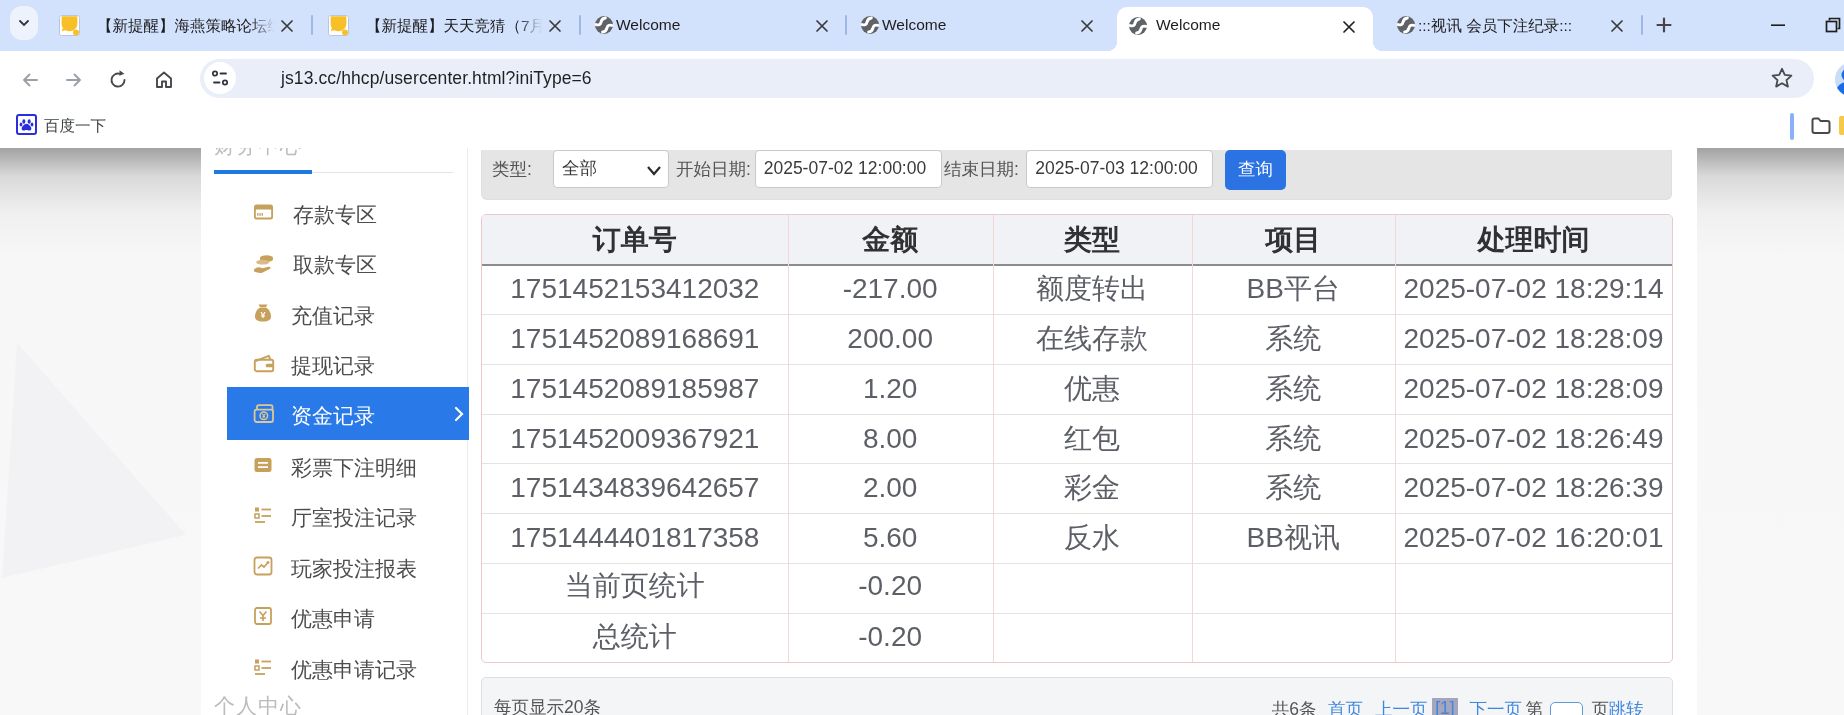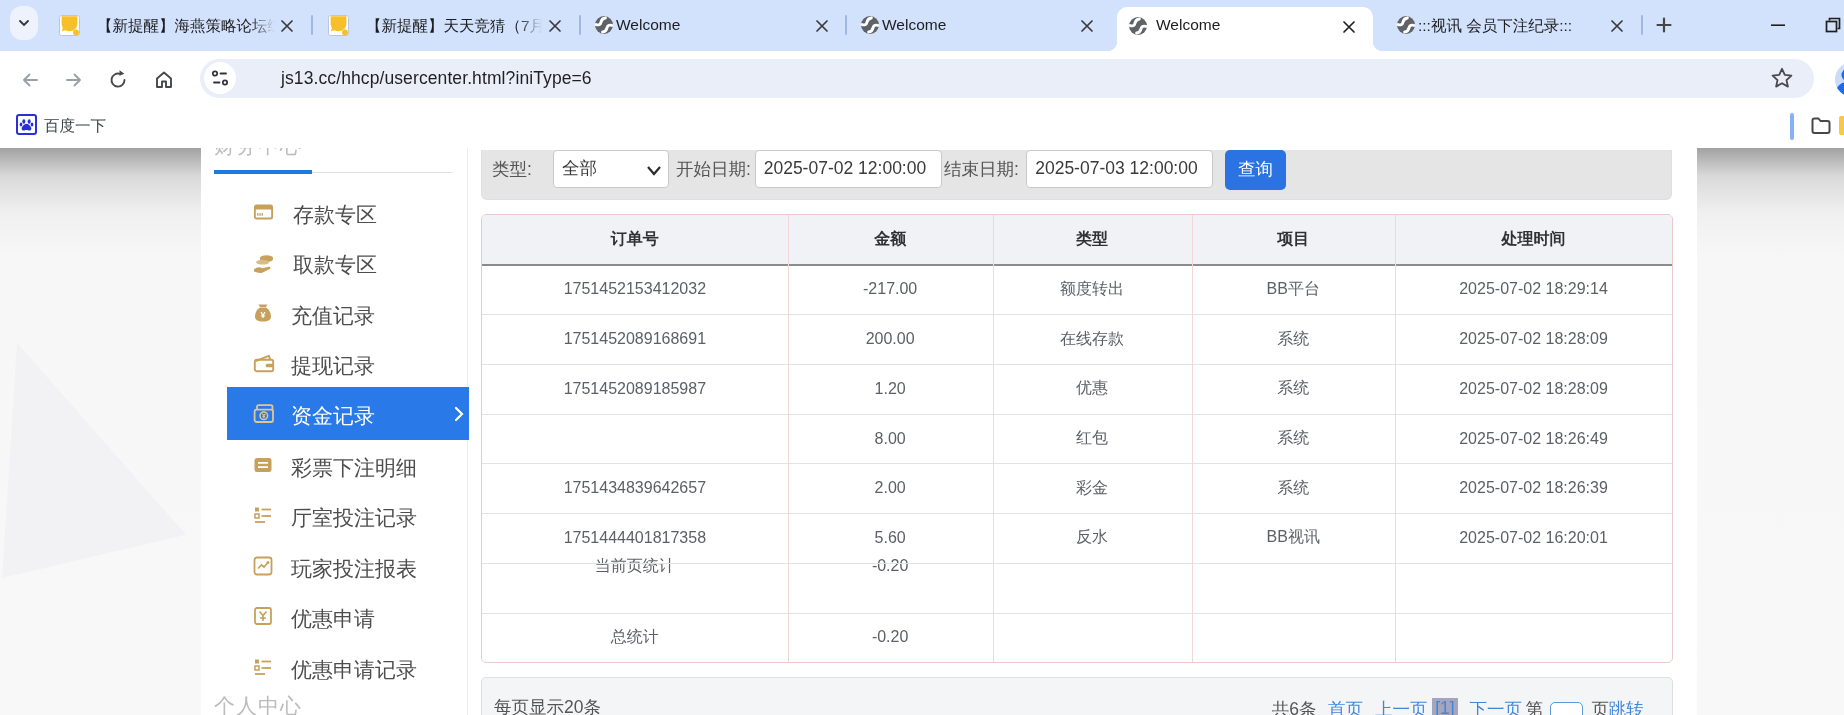--- a/index.html
+++ b/index.html
@@ -53,21 +53,21 @@
 
 #content { position:absolute; left:481px; top:0; width:1191px; height:567px; }
 #filter { position:absolute; left:0; top:2px; width:1191px; height:50px; background:#e5e5e5; border:1px solid #dcdfe3; border-top:none; border-radius:0 0 6px 6px; }
 .flabel { position:absolute; top:6.5px; font-size:17.5px; color:#555; }
 .finput { position:absolute; top:0px; height:37.5px; background:#fff; border:1px solid #c9c9c9; border-radius:4px; font-size:17.5px; color:#3a3a3a; line-height:35px; padding-left:8px; }
 #qbtn { position:absolute; left:743px; top:0px; width:61px; height:39.5px; background:#2b72e3; border-radius:5px; color:#fff; font-size:17.5px; text-align:center; line-height:39px; }
 
 #tablebox { position:absolute; left:0; top:65.5px; width:1192px; height:449px; border:1px solid #ecc9c9; border-radius:5px; overflow:hidden; background:#fff; }
 #thead { position:absolute; left:0; top:0; width:1190px; height:50px; background:#f0f2f5; }
 .trow { position:absolute; left:0; width:1190px; height:49.7px; }
-.tcell { position:absolute; top:0; height:100%; display:flex; align-items:center; justify-content:center; font-size:16px; color:#5c5f66;text-align:right; }
+.tcell { position:absolute; top:0; height:100%; display:flex; align-items:center; justify-content:center; font-size:28px; color:#5c5f66;text-align:right; }
 #thead .tcell { font-weight:bold; color:#303133; height:50px; }
 .k0 { left:0; width:305.7px; } .k1 { left:305.7px; width:204.9px; } .k2 { left:510.6px; width:199px; } .k3 { left:709.6px; width:203.4px; } .k4 { left:913px; width:277px; }
 .vline { position:absolute; top:0; width:1px; height:447px; background:#f2d7d7; }
 .hline { position:absolute; left:0; width:1190px; height:1px; background:#e3e3e3; }
 #hdline { position:absolute; left:0; top:49.1px; width:1190px; height:2px; background:#8c8c8c; }
 
 #pager { position:absolute; left:0; top:529px; width:1192px; height:80px; background:#f4f5f7; border:1px solid #dcdfe3; border-radius:5px; }
 #pager .left { position:absolute; left:12px; top:17px; font-size:17.5px; color:#555; }
 #pager .pi { position:absolute; top:19px; font-size:17.5px; color:#3f87dd; white-space:nowrap; }
 #pager .cur2 { background:#a5a5bd; padding:0 3px; top:20px; }
@@ -371,40 +371,41 @@
         <span class="tcell k4">2025-07-02 18:28:09</span>
       </div>
       <div class="trow" style="top:149.5px;">
         <span class="tcell k0">1751452089185987</span>
         <span class="tcell k1">1.20</span>
         <span class="tcell k2">优惠</span>
         <span class="tcell k3">系统</span>
         <span class="tcell k4">2025-07-02 18:28:09</span>
       </div>
       <div class="trow" style="top:199.2px;">
+        <span class="tcell k0">1751452009367921</span>
         <span class="tcell k1">8.00</span>
         <span class="tcell k2">红包</span>
         <span class="tcell k3">系统</span>
         <span class="tcell k4">2025-07-02 18:26:49</span>
       </div>
       <div class="trow" style="top:248.9px;">
         <span class="tcell k0">1751434839642657</span>
         <span class="tcell k1">2.00</span>
         <span class="tcell k2">彩金</span>
         <span class="tcell k3">系统</span>
         <span class="tcell k4">2025-07-02 18:26:39</span>
       </div>
       <div class="trow" style="top:298.6px;">
         <span class="tcell k0">1751444401817358</span>
         <span class="tcell k1">5.60</span>
         <span class="tcell k2">反水</span>
         <span class="tcell k3">BB视讯</span>
         <span class="tcell k4">2025-07-02 16:20:01</span>
       </div>
-      <div class="trow" style="top:327px;">
+      <div class="trow" style="top:347px;">
         <span class="tcell k0">当前页统计</span>
         <span class="tcell k1">-0.20</span>
       </div>
       <div class="trow" style="top:398.0px;">
         <span class="tcell k0">总统计</span>
         <span class="tcell k1">-0.20</span>
       </div>
       <div class="hline" style="top:99.8px;"></div>
       <div class="hline" style="top:149.5px;"></div>
       <div class="hline" style="top:199.2px;"></div>

